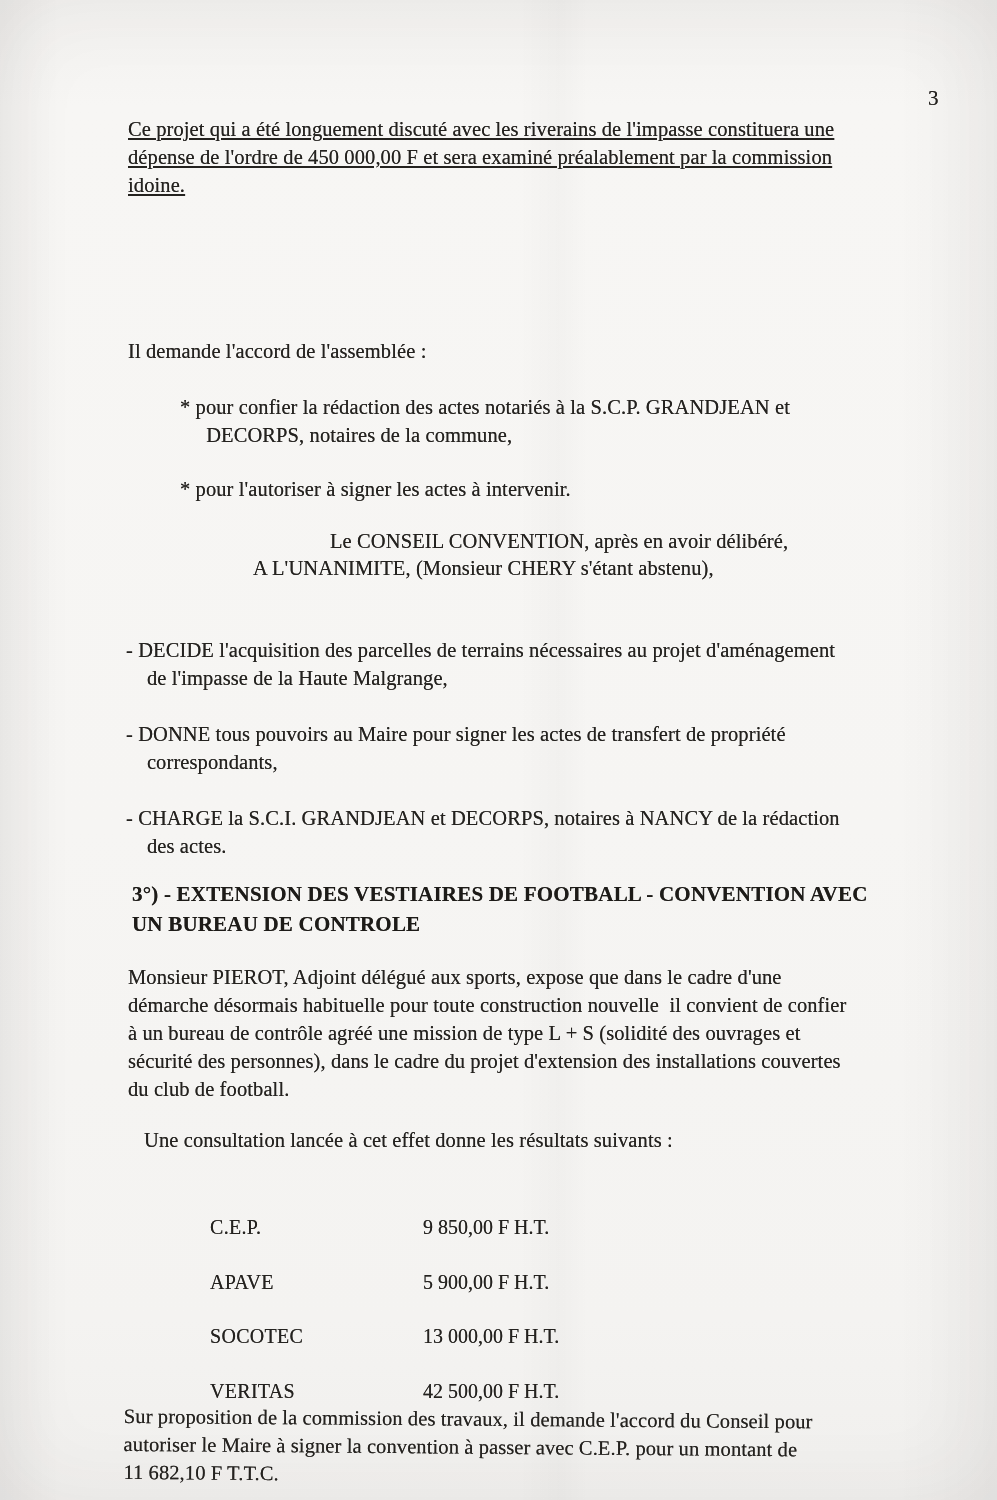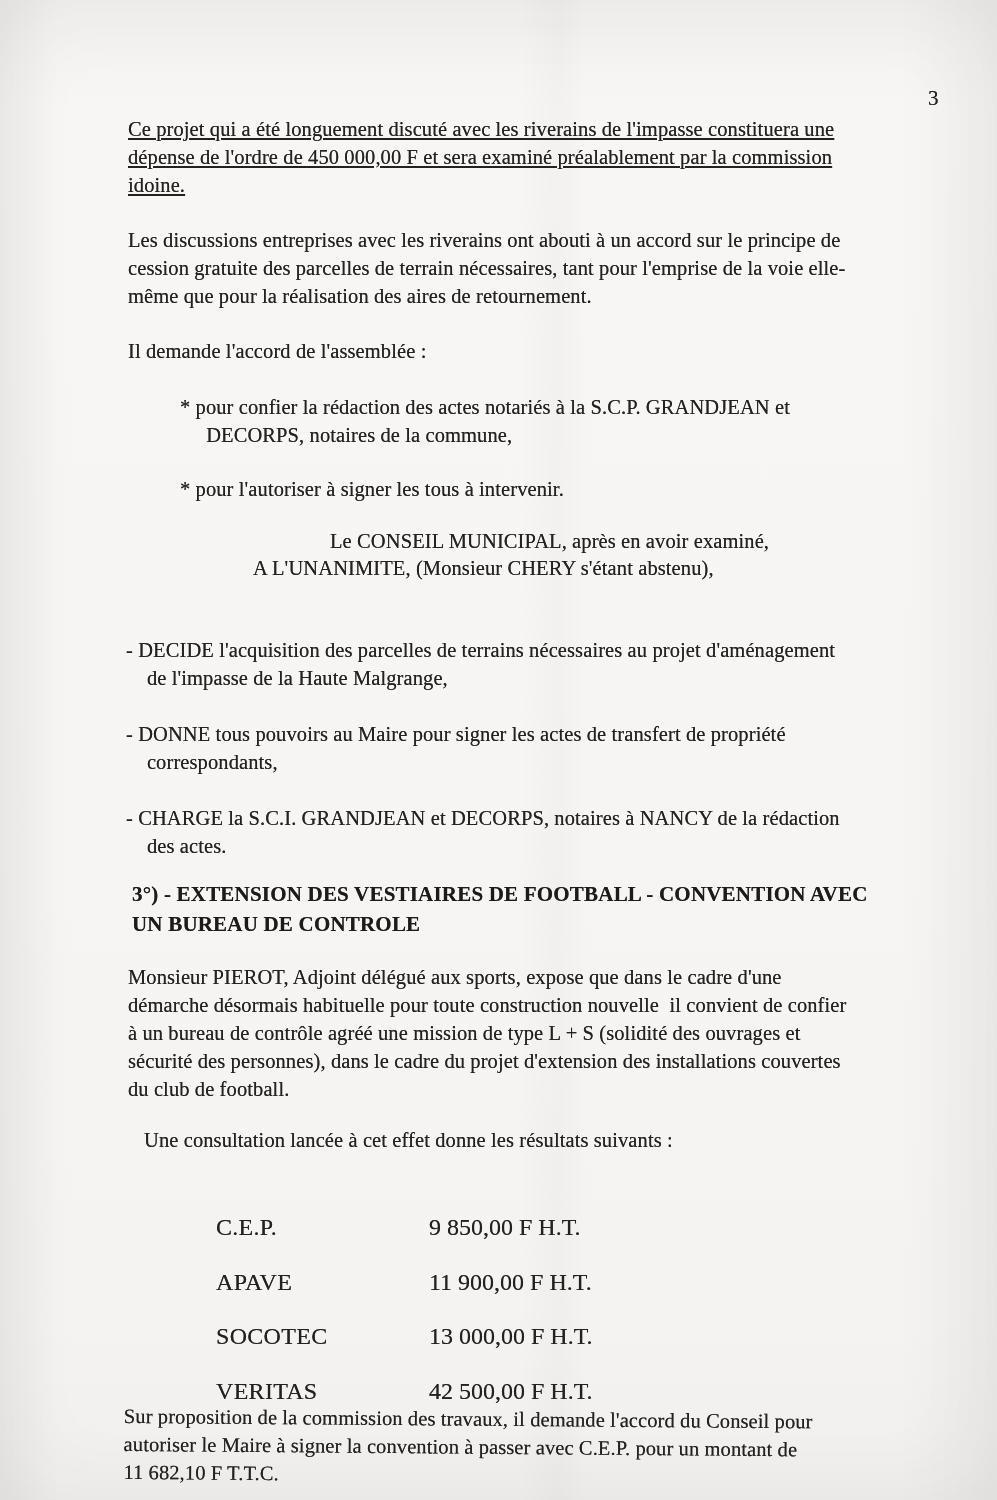--- a/index.html
+++ b/index.html
@@ -43,21 +43,21 @@
     font-size: 21px;
     line-height: 30px;
     letter-spacing: 0.2px;
     color: #1d1b18;
   }
   .quote-table { position: absolute; left: 0; top: 0; width: 997px; height: 0; }
   .qrow {
     position: absolute;
     left: 180px;
     white-space: pre;
-    font-size: 24px;
+    font-size: 20px;
     line-height: 28px;
     text-shadow: 0 0 0.6px rgba(40,38,35,0.75);
   }
   .qcompany {
     display: inline-block;
     width: 213px;
     letter-spacing: 0.3px;
   }
   .qamount { display: inline-block; }
   .closing { transform: rotate(0.45deg); transform-origin: 0 0; }
@@ -66,32 +66,29 @@
 <body>
 
 <div class="page">
 
   <div class="page-number">3</div>
 
   <div class="blk" style="top:115px; left:128px; width:834px;text-decoration:underline;">Ce projet qui a été longuement discuté avec les riverains de l'impasse constituera une
 dépense de l'ordre de 450 000,00 F et sera examiné préalablement par la commission
 idoine.</div>
 
-  <div class="blk" style="top:226px; left:128px; width:834px;">Les discussions entreprises avec les riverains ont abouti à un accord sur le principe de
-cession gratuite des parcelles de terrain nécessaires, tant pour l'emprise de la voie elle-
-même que pour la réalisation des aires de retournement.</div>
 
   <div class="blk" style="top:337px; left:128px; width:700px;">Il demande l'accord de l'assemblée :</div>
 
   <div class="blk" style="top:393px; left:180px; width:730px;">* pour confier la rédaction des actes notariés à la S.C.P. GRANDJEAN et
      DECORPS, notaires de la commune,</div>
 
-  <div class="blk" style="top:475px; left:180px; width:730px;">* pour l'autoriser à signer les tous à intervenir.</div>
+  <div class="blk" style="top:475px; left:180px; width:730px;">* pour l'autoriser à signer les actes à intervenir.</div>
 
-  <div class="blk" style="top:527px; left:330px; width:620px;">Le CONSEIL MUNICIPAL, après en avoir examiné,</div>
+  <div class="blk" style="top:527px; left:330px; width:620px;">Le CONSEIL CONVENTION, après en avoir délibéré,</div>
 
   <div class="blk" style="top:554px; left:253px; width:640px;">A L'UNANIMITE, (Monsieur CHERY s'étant abstenu),</div>
 
   <div class="blk" style="top:720px; left:126px; width:836px;">- DONNE tous pouvoirs au Maire pour signer les actes de transfert de propriété
     correspondants,</div>
 
   <div class="blk" style="top:636px; left:126px; width:836px;">- DECIDE l'acquisition des parcelles de terrains nécessaires au projet d'aménagement
     de l'impasse de la Haute Malgrange,</div>
 
   <div class="blk" style="top:804px; left:126px; width:836px;">- CHARGE la S.C.I. GRANDJEAN et DECORPS, notaires à NANCY de la rédaction
@@ -106,21 +103,21 @@
 sécurité des personnes), dans le cadre du projet d'extension des installations couvertes
 du club de football.</div>
 
   <div class="blk" style="top:1126px; left:144px; width:740px;">Une consultation lancée à cet effet donne les résultats suivants :</div>
 
   <div class="quote-table">
     <div class="qrow" style="top:1185px;">
       <span class="qcompany">C.E.P.</span><span class="qamount">9 850,00 F H.T.</span>
     </div>
     <div class="qrow" style="top:1240px;">
-      <span class="qcompany">APAVE</span><span class="qamount">11 900,00 F H.T.</span>
+      <span class="qcompany">APAVE</span><span class="qamount">5 900,00 F H.T.</span>
     </div>
     <div class="qrow" style="top:1294px;">
       <span class="qcompany">SOCOTEC</span><span class="qamount">13 000,00 F H.T.</span>
     </div>
     <div class="qrow" style="top:1349px;">
       <span class="qcompany">VERITAS</span><span class="qamount">42 500,00 F H.T.</span>
     </div>
   </div>
 
   <div class="blk closing" style="top:1402px; left:124px; width:836px;">Sur proposition de la commission des travaux, il demande l'accord du Conseil pour

